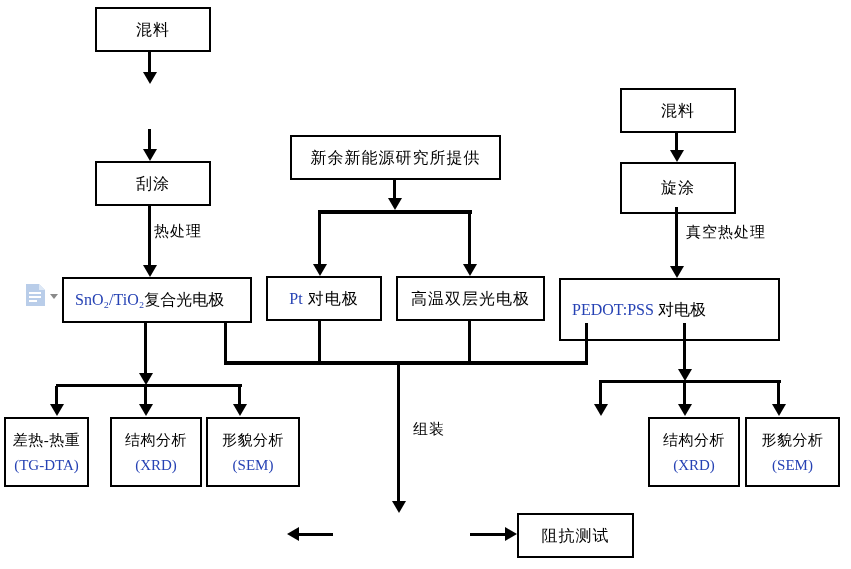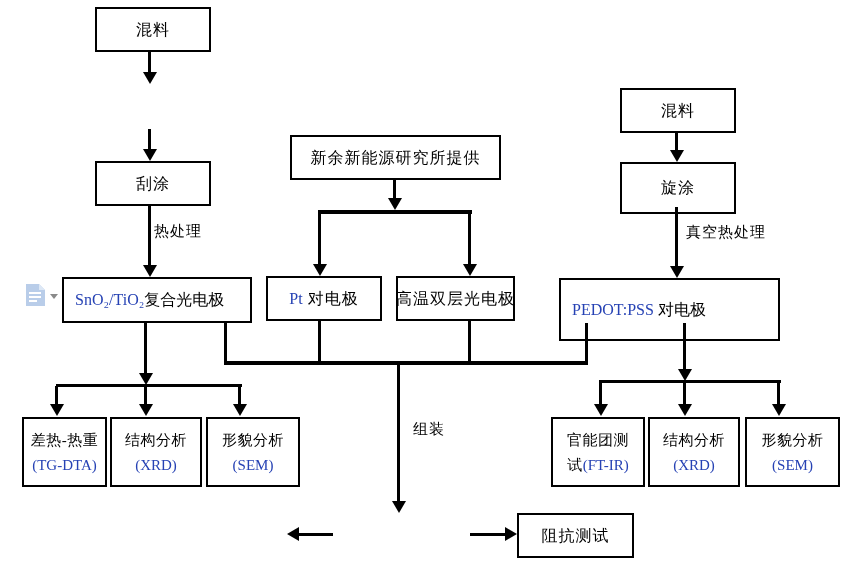--- a/index.html
+++ b/index.html
@@ -65,55 +65,51 @@
   </div>
 
   <div class="node" style="left:290px;top:135px;width:211px;height:45px">
     <span>新余新能源研究所提供</span>
   </div>
 
   <div class="node" style="left:266px;top:276px;width:116px;height:45px">
     <span class="latin">Pt</span><span> 对电极</span>
   </div>
 
-  <div class="node" style="left:396px;top:276px;width:119px;height:45px">
+  <div class="node" style="left:396px;top:276px;width:149px;height:45px">
     <span>高温双层光电极</span>
   </div>
 
   <div class="node" style="left:620px;top:88px;width:116px;height:45px">
     <span>混料</span>
   </div>
 
   <div class="node" style="left:620px;top:162px;width:116px;height:52px">
     <span>旋涂</span>
   </div>
 
   <div class="node left-pad" style="left:559px;top:278px;width:221px;height:63px;letter-spacing:0">
     <span class="latin">PEDOT:PSS</span><span> 对电极</span>
   </div>
 
-  <div class="node two-line" style="left:22px;top:417px;width:85px;height:70px">
+  <div class="node two-line" style="left:4px;top:417px;width:85px;height:70px">
     <span>差热-热重</span>
     <span class="latin">(TG-DTA)</span>
   </div>
 
   <div class="node two-line" style="left:110px;top:417px;width:92px;height:70px">
     <span>结构分析</span>
     <span class="latin">(XRD)</span>
   </div>
 
   <div class="node two-line" style="left:206px;top:417px;width:94px;height:70px">
     <span>形貌分析</span>
     <span class="latin">(SEM)</span>
   </div>
 
-  <div class="node two-line" style="left:551px;top:417px;width:94px;height:70px">
-    <span>官能团测</span>
-    <span><span>试</span><span class="latin">(FT-IR)</span></span>
-  </div>
 
   <div class="node two-line" style="left:648px;top:417px;width:92px;height:70px">
     <span>结构分析</span>
     <span class="latin">(XRD)</span>
   </div>
 
   <div class="node two-line" style="left:745px;top:417px;width:95px;height:70px">
     <span>形貌分析</span>
     <span class="latin">(SEM)</span>
   </div>

